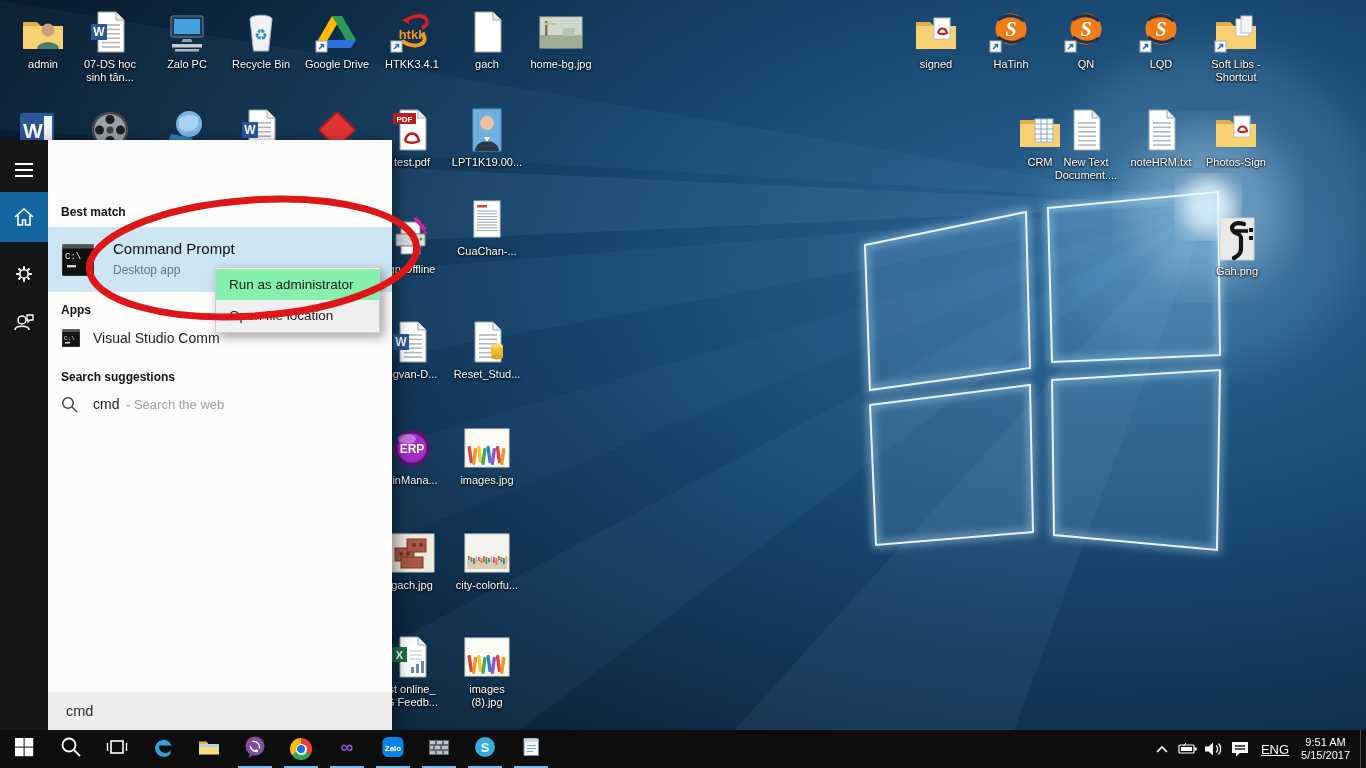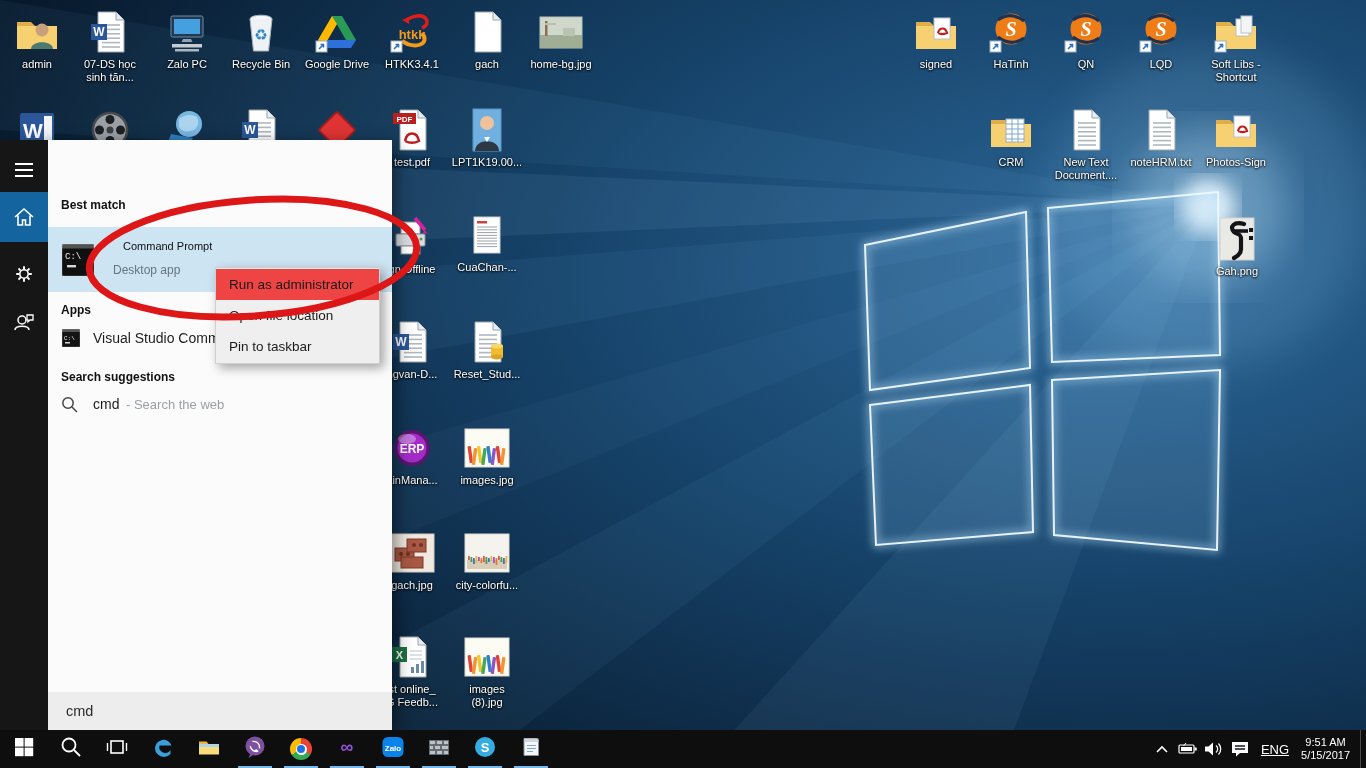--- a/index.html
+++ b/index.html
@@ -22,38 +22,38 @@
     align-items:center;justify-content:center;}
   .rail-home{background:#14659f;height:50px;}
   #menu-body{flex:1;background:#fbfbfb;position:relative;overflow:hidden;}
   #filters-bar{position:absolute;top:0;left:0;right:0;height:58px;background:#fbfbfb;}
   .fbtn{position:absolute;top:18px;width:26px;height:26px;display:flex;align-items:center;justify-content:center;}
   #filters-label{position:absolute;top:23px;right:44px;font-size:14px;color:#2b2b2b;}
   #filters-chev{position:absolute;top:24px;right:16px;}
   .sec-label{position:absolute;left:13px;font-size:12px;font-weight:bold;color:#111;}
   #best-match-item{position:absolute;left:0;top:87px;width:100%;height:65px;background:#cde4f3;}
   #bm-icon{position:absolute;left:14px;top:17px;width:32px;height:32px;}
-  #bm-title{position:absolute;left:65px;top:13px;font-size:11px;color:#0f0f0f;margin-left:10px;}
+  #bm-title{position:absolute;left:65px;top:13px;font-size:15px;color:#0f0f0f;}
   #bm-sub{position:absolute;left:65px;top:36px;font-size:12px;color:#67757f;}
   #apps-item{position:absolute;left:0;top:183px;width:100%;height:32px;}
   #apps-item .mini{position:absolute;left:14px;top:6px;width:18px;height:18px;}
   #apps-item .albl{position:absolute;left:45px;top:7px;font-size:14px;color:#1d1d1d;white-space:nowrap;}
   #sugg-item{position:absolute;left:0;top:250px;width:100%;height:30px;}
   #sugg-item .sic{position:absolute;left:13px;top:6px;}
   #sugg-q{position:absolute;left:45px;top:6px;font-size:14px;color:#1d1d1d;}
   #sugg-h{position:absolute;left:78px;top:7px;font-size:13px;color:#9aa0a6;}
   #menu-search{position:absolute;left:0;bottom:0;width:100%;height:38px;background:#ededed;}
   #menu-search input{width:100%;height:100%;border:0;background:transparent;outline:none;
     padding:0 0 0 18px;font-size:14.5px;color:#2b2b2b;font-family:"Liberation Sans",sans-serif;box-sizing:border-box;}
 
   
   #context-menu{position:absolute;left:215px;top:267px;width:163px;z-index:6;background:#efefef;
     border:1px solid #cfcfcf;box-shadow:4px 4px 10px rgba(0,0,0,.35);padding:1px 0;}
   .cm-item{height:31px;line-height:31px;padding-left:13px;font-size:13.5px;color:#1a1a1a;white-space:nowrap;}
-  .cm-item.hl{background:#ef4444;}
+  .cm-item.hl{background:#86efac;}
 
   
   #annotation{position:absolute;left:0;top:0;z-index:7;pointer-events:none;}
 
   
   #taskbar{position:absolute;left:0;bottom:0;width:1366px;height:38px;background:#0e0e0e;z-index:8;
     display:flex;align-items:stretch;}
   .tb-btn{width:46px;height:38px;position:relative;display:flex;align-items:center;justify-content:center;flex:none;}
   .tb-btn.start{width:48px;}
   .tb-underline{position:absolute;bottom:0;left:6px;right:6px;height:2px;background:#76b9ed;}
@@ -109,21 +109,21 @@
     </g>
     <g fill="rgba(150,205,245,0.12)" stroke="#eef9ff" stroke-width="2" opacity="0.95">
       <polygon points="865,245 1026,212 1030,368 870,390"></polygon>
       <polygon points="1048,208 1218,192 1220,355 1052,362"></polygon>
       <polygon points="870,405 1030,385 1033,532 876,545"></polygon>
       <polygon points="1052,380 1220,370 1217,550 1054,535"></polygon>
     </g>
   </svg>
 
   <div id="desktop-icons">
-      <div class="dicon" style="left: -1px; top: 8px;">
+      <div class="dicon" style="left: -1px; top: 8px; padding-left: 6px;">
         <div class="ig">
           <svg viewBox="0 0 48 48">
             <path d="M4 14 L18 14 L22 18 L44 18 L44 41 L4 41 Z" fill="#dfae4a"></path>
             <path d="M4 18 L44 18 L44 41 L4 41 Z" fill="#f7d071"></path>
             <circle cx="29" cy="22" r="6.5" fill="#c9a07c"></circle>
             <path d="M18 41 c0 -9 22 -9 22 0 z" fill="#4d7a6e"></path>
           </svg>
         </div>
         <div class="dlabel">admin</div>
       </div>
@@ -352,21 +352,21 @@
         <div class="ig">
           <svg viewBox="0 0 48 48">
             <rect x="10" y="3" width="28" height="42" fill="#6fb0e0" stroke="#5b97c4"></rect>
             <circle cx="24" cy="17" r="7" fill="#f0c29c"></circle>
             <path d="M12 45 c0 -13 24 -13 24 0 z" fill="#2e3744"></path>
             <path d="M21 31 l3 5 l3 -5 z" fill="#fff"></path>
           </svg>
         </div>
         <div class="dlabel">LPT1K19.00...</div>
       </div>
-      <div class="dicon" style="left: 973px; top: 106px;">
+      <div class="dicon" style="left: 1002px; top: 106px;">
         <div class="ig">
           <svg viewBox="0 0 48 48">
             <path d="M4 14 L18 14 L22 18 L44 18 L44 41 L4 41 Z" fill="#dfae4a"></path>
             <path d="M4 18 L44 18 L44 41 L4 41 Z" fill="#f7d071"></path>
             <rect x="19" y="13" width="18" height="23" fill="#fff" stroke="#9fb0bc"></rect>
             <g stroke="#7da7c9" stroke-width="1">
               <path d="M19 18 h18 M19 23 h18 M19 28 h18 M19 33 h18 M25 13 v23 M31 13 v23"></path>
             </g>
           </svg>
         </div>
@@ -424,21 +424,21 @@
             <rect x="13" y="9" width="19" height="12" fill="#fff" stroke="#8a9096"></rect>
             <rect x="8" y="21" width="29" height="12" rx="1" fill="#d7dde2" stroke="#8a9096"></rect>
             <rect x="13" y="33" width="19" height="8" fill="#fff" stroke="#8a9096"></rect>
             <circle cx="33" cy="26" r="1.5" fill="#4aa24a"></circle>
             <path d="M27 5 l10 12" stroke="#d81fa0" stroke-width="3.6"></path>
             <path d="M37 17 l2.5 4 l-4.5 -1 z" fill="#d81fa0"></path>
           </svg>
         </div>
         <div class="dlabel">gn Offline</div>
       </div>
-      <div class="dicon" style="left: 449px; top: 211px;">
+      <div class="dicon" style="left: 449px; top: 195px;">
         <div class="ig">
           <svg viewBox="0 0 48 48">
             <rect x="11" y="6" width="26" height="36" fill="#fff" stroke="#c8cdd2"></rect>
             <rect x="14" y="10" width="10" height="2.5" fill="#d04040"></rect>
             <g stroke="#9aa2a9" stroke-width="1">
               <path d="M14 16 H34"></path>
               <path d="M14 18.8 H34"></path>
               <path d="M14 21.6 H34"></path>
               <path d="M14 24.400000000000002 H34"></path>
               <path d="M14 27.200000000000003 H34"></path>
@@ -637,21 +637,21 @@
         <svg width="24" height="24" viewBox="0 0 24 24">
           <circle cx="10" cy="10" r="4" fill="none" stroke="#fff" stroke-width="1.5"></circle>
           <path d="M3 20 c0-5 14-5 14 0" fill="none" stroke="#fff" stroke-width="1.5"></path>
           <path d="M15 5 h6 v5 h-3 l-2 2 v-2 h-1 z" fill="none" stroke="#fff" stroke-width="1.3"></path>
         </svg>
       </div>
     </div>
 
     <div id="menu-body">
 
-      <div class="sec-label" style="top:58px">Best match</div>
+      <div class="sec-label" style="top:65px">Best match</div>
 
       <div id="best-match-item">
         <svg id="bm-icon" viewBox="0 0 32 32">
           <rect width="32" height="32" rx="2" fill="#101010" stroke="#4a4a4a"></rect>
           <rect x="0" y="0" width="32" height="4.5" fill="#cfcfcf" opacity="0.35"></rect>
           <text x="3" y="15" font-size="9" fill="#efefef" font-family="Liberation Mono, monospace">C:\</text>
           <rect x="5" y="21" width="9" height="2.4" fill="#d8d8d8"></rect>
         </svg>
         <div id="bm-title">Command Prompt</div>
         <div id="bm-sub">Desktop app</div>
@@ -682,21 +682,20 @@
 
       <div id="menu-search">
         <input type="text" value="cmd" style="">
       </div>
     </div>
   </div>
 
   <div id="context-menu">
     <div class="cm-item hl">Run as administrator</div>
     <div class="cm-item">Open file location</div>
-    <div class="cm-item">Pin to taskbar</div>
   </div>
 
   <svg id="annotation" width="1366" height="768" viewBox="0 0 1366 768">
     <ellipse cx="253" cy="258" rx="164" ry="58" fill="none" stroke="#dd1717" stroke-width="7" stroke-linecap="round" transform="rotate(-4 253 258)"></ellipse>
   </svg>
 
   <div id="taskbar">
     <div id="tb-buttons" style="display:flex">
         <div class="tb-btn start">
           <span><svg width="24" height="24" viewBox="0 0 24 24">

